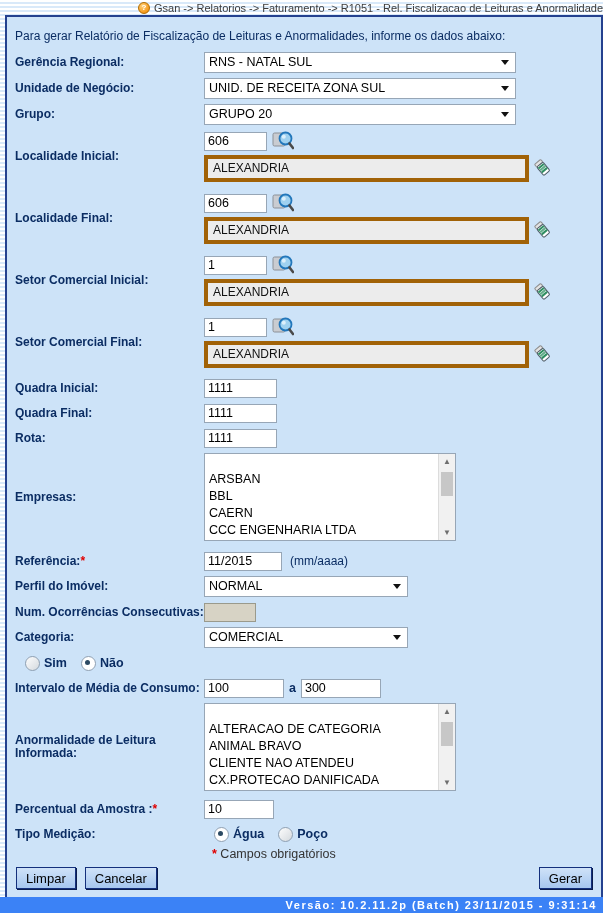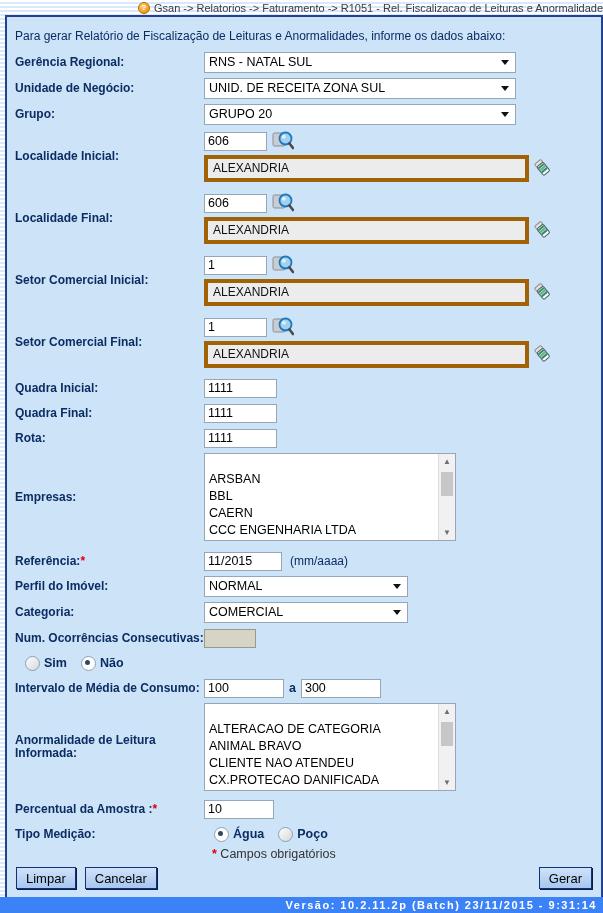--- a/index.html
+++ b/index.html
@@ -273,30 +273,30 @@
 
   <div class="row">
     <span class="lbl">Perfil do Imóvel:</span>
     <div class="selectbox w198">
       <span>NORMAL</span>
       <span class="selarrow"></span>
     </div>
   </div>
 
   <div class="row">
+    <span class="lbl">Num. Ocorrências Consecutivas:</span>
+    <input class="txt" style="width: 44px;" disabled="" value="">
+  </div>
+
+  <div class="row">
     <span class="lbl">Categoria:</span>
     <div class="selectbox w198">
       <span>COMERCIAL</span>
       <span class="selarrow"></span>
     </div>
-  </div>
-
-  <div class="row">
-    <span class="lbl">Num. Ocorrências Consecutivas:</span>
-    <input class="txt" style="width: 44px;" disabled="" value="">
   </div>
 
   <div class="row">
     <span style="width:10px"></span>
     <span class="radio"></span>
     <span class="radlbl">Sim</span>
     <span class="radio checked"></span>
     <span class="radlbl">Não</span>
   </div>
 

